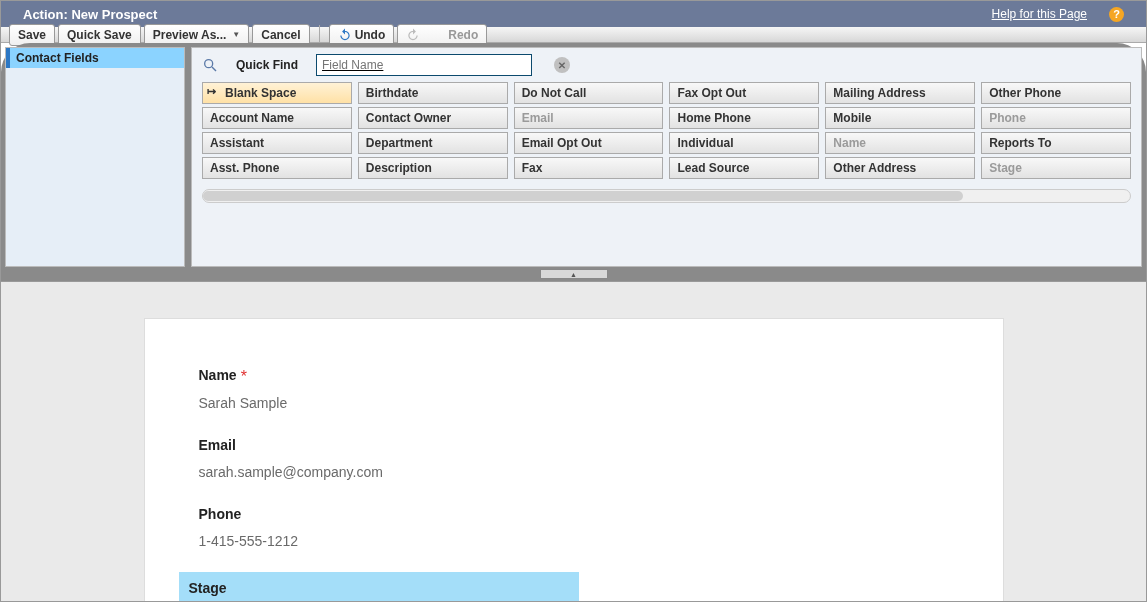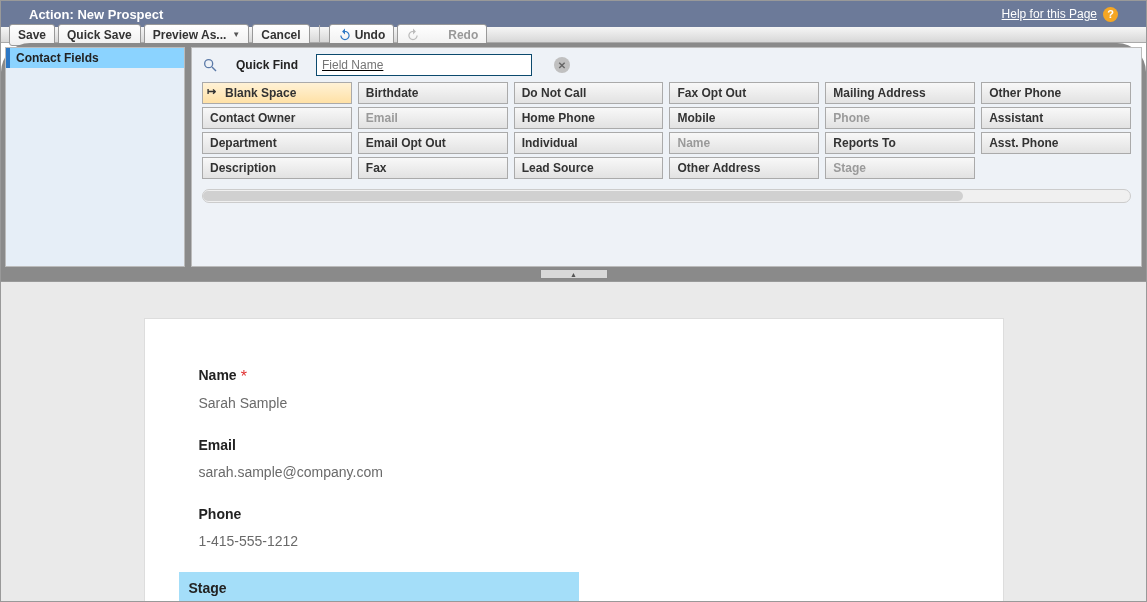--- a/index.html
+++ b/index.html
@@ -1,22 +1,22 @@
 <!DOCTYPE html>
 <html><head>
 <meta charset="utf-8">
 <style>
   * { box-sizing: border-box; margin: 0; padding: 0; }
   body { font-family: Arial, Helvetica, sans-serif; font-size: 12px; background: #fff; }
   .app { width: 1147px; height: 602px; border: 1px solid #999; display: flex; flex-direction: column; }
 
   
-  .hdr { background: #6c7a99; color: #fff; height: 26px; display: flex; align-items: center; padding: 0 28px; justify-content: space-between; }
+  .hdr { background: #6c7a99; color: #fff; height: 26px; display: flex; align-items: center; padding: 0 22px; justify-content: space-between; }
   .hdr-title { font-weight: bold; font-size: 13px; }
-  .hdr-right { display: flex; align-items: center; gap: 6px; }
+  .hdr-right { display: flex; align-items: center; gap: 22px; }
   .help-link { color: #fff; text-decoration: underline; font-size: 12px; cursor: pointer; }
   .help-icon { width: 15px; height: 15px; border-radius: 50%; background: #f5a623; color: #fff; display: inline-flex; align-items: center; justify-content: center; font-weight: bold; font-size: 11px; }
 
   
   .toolbar { background: linear-gradient(#f6f6f6, #d7d7d7); height: 16px; display: flex; align-items: center; padding: 0 8px; gap: 3px; border-bottom: 1px solid #aaa; }
   .btn { background: linear-gradient(#ffffff, #f0f0f0); border: 1px solid #999; border-radius: 3px; padding: 3px 8px; font-size: 12px; font-weight: bold; color: #333; cursor: pointer; display: inline-flex; align-items: center; gap: 3px; }
   .btn.preview::after { content: "▼"; font-size: 8px; margin-left: 3px; color: #555; }
   .tb-sep { width: 1px; height: 20px; background: #aaa; margin: 0 6px; }
   .btn.undo svg, .btn.redo svg { width: 14px; height: 14px; }
   .btn.redo { color: #999; gap: 28px; }
@@ -108,20 +108,21 @@
           <input class="qf-input" placeholder="Field Name" style="">
           <span class="qf-clear">✕</span>
         </div>
         <div class="field-grid" id="field-grid">
             <div class="chip blank">Blank Space</div>
             <div class="chip">Birthdate</div>
             <div class="chip">Do Not Call</div>
             <div class="chip">Fax Opt Out</div>
             <div class="chip">Mailing Address</div>
             <div class="chip">Other Phone</div>
+            <div class="chip">Account Name</div>
             <div class="chip">Contact Owner</div>
             <div class="chip dim">Email</div>
             <div class="chip">Home Phone</div>
             <div class="chip">Mobile</div>
             <div class="chip dim">Phone</div>
             <div class="chip">Assistant</div>
             <div class="chip">Department</div>
             <div class="chip">Email Opt Out</div>
             <div class="chip">Individual</div>
             <div class="chip dim">Name</div>

